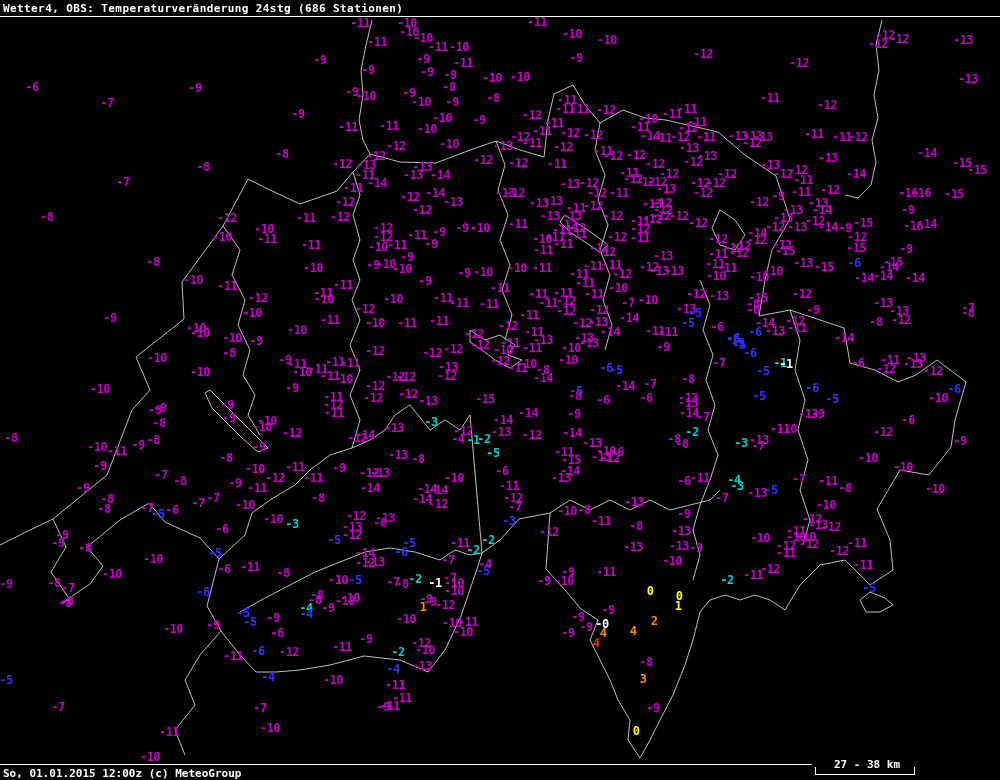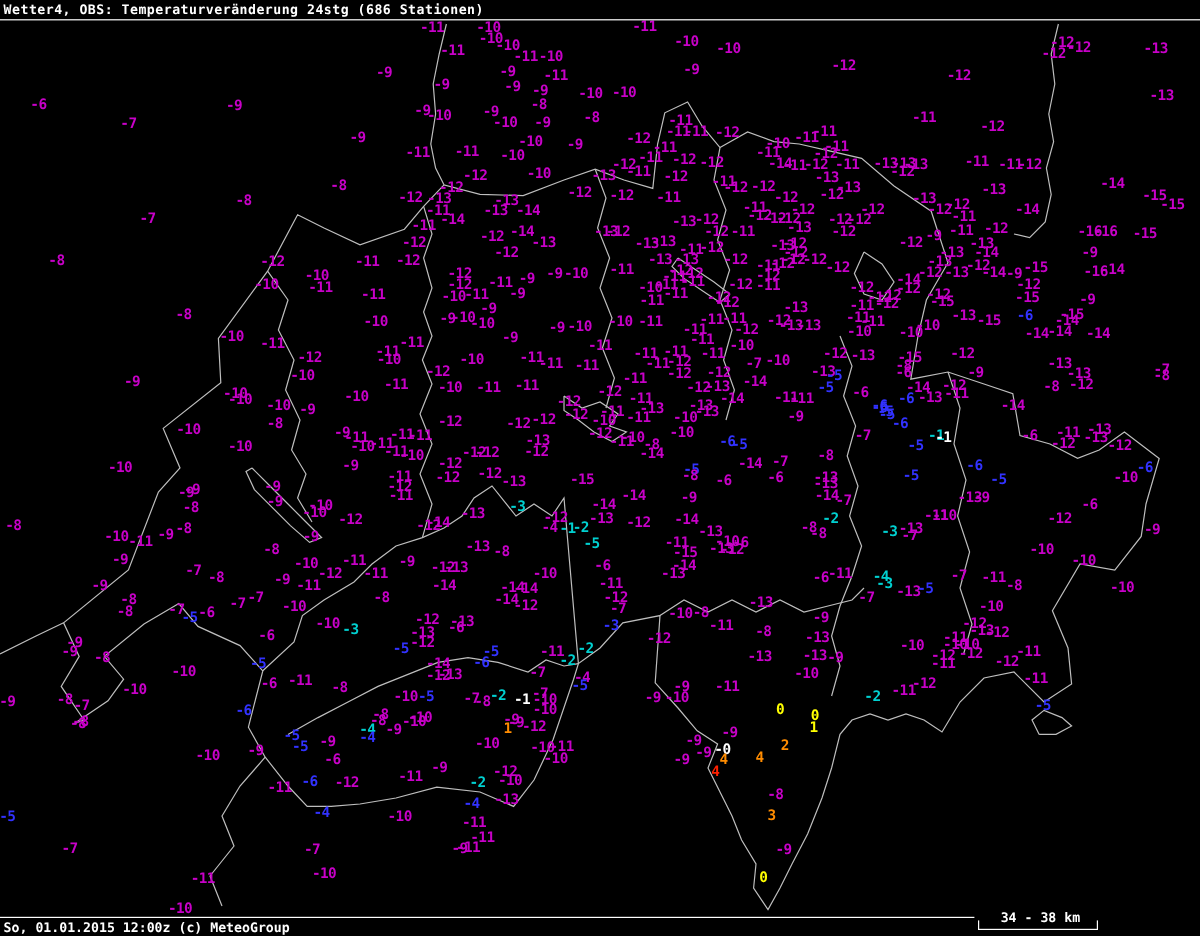--- a/index.html
+++ b/index.html
@@ -685,19 +685,19 @@
 
   <div class="titlebar">
     <span>Wetter4, OBS: Temperaturveränderung 24stg (686 Stationen)</span>
   </div>
 
   <div class="status-line"></div>
 
   <div class="status-text">So, 01.01.2015 12:00z (c) MeteoGroup</div>
 
   <div class="scalebar">
-    <span class="scale-label">34 - 38 km</span>
+    <span class="scale-label">27 - 38 km</span>
     <div class="scale-rule"></div>
     <div class="scale-tick left"></div>
     <div class="scale-tick right"></div>
   </div>
 
 </div>
 
 </body></html>

